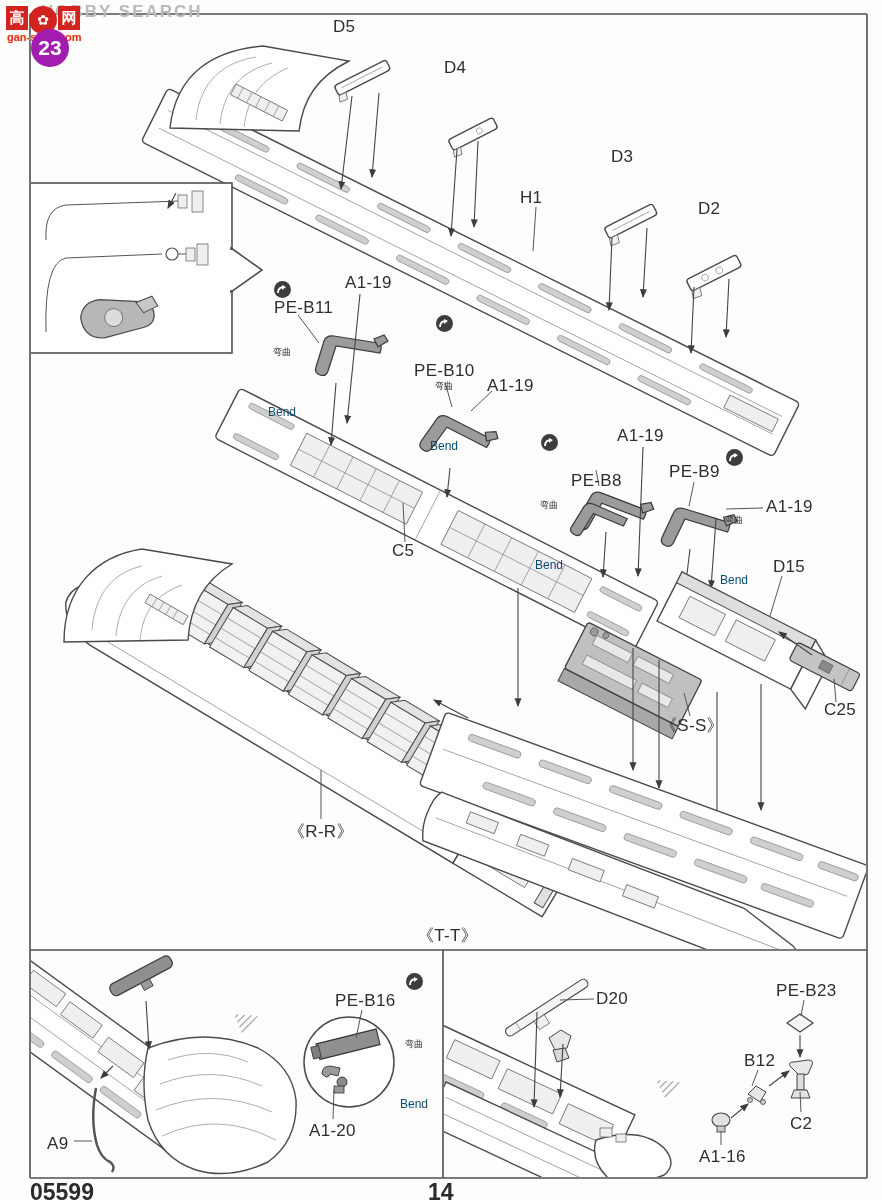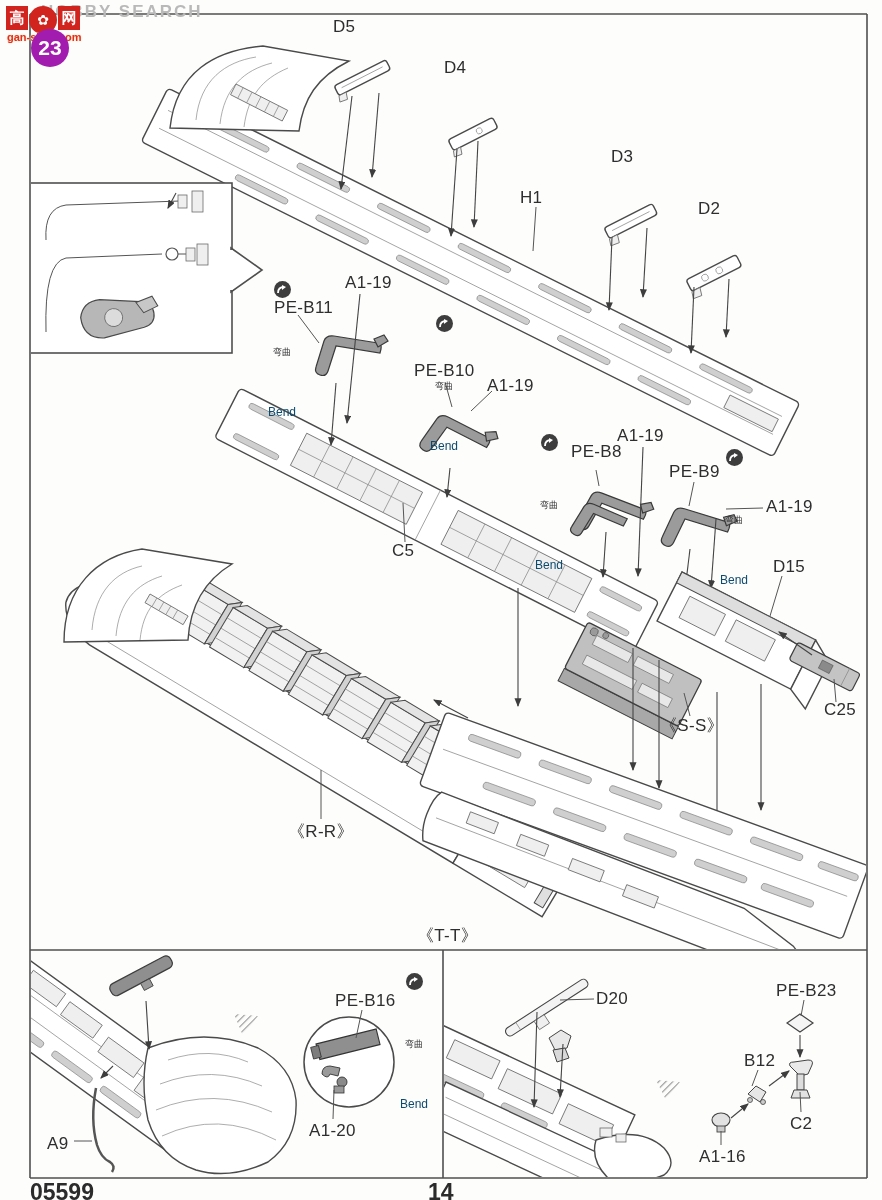--- a/index.html
+++ b/index.html
@@ -486,21 +486,21 @@
   <div class="plabel" style="left:333px;top:17px">D5</div>
   <div class="plabel" style="left:444px;top:58px">D4</div>
   <div class="plabel" style="left:611px;top:147px">D3</div>
   <div class="plabel" style="left:520px;top:188px">H1</div>
   <div class="plabel" style="left:698px;top:199px">D2</div>
   <div class="plabel" style="left:345px;top:273px">A1-19</div>
   <div class="plabel" style="left:274px;top:298px">PE-B11</div>
   <div class="plabel" style="left:414px;top:361px">PE-B10</div>
   <div class="plabel" style="left:487px;top:376px">A1-19</div>
   <div class="plabel" style="left:617px;top:426px">A1-19</div>
-  <div class="plabel" style="left:571px;top:442px">PE-B8</div>
+  <div class="plabel" style="left:571px;top:471px">PE-B8</div>
   <div class="plabel" style="left:669px;top:462px">PE-B9</div>
   <div class="plabel" style="left:766px;top:497px">A1-19</div>
   <div class="plabel" style="left:773px;top:557px">D15</div>
   <div class="plabel" style="left:392px;top:541px">C5</div>
   <div class="plabel" style="left:660px;top:714px">《S-S》</div>
   <div class="plabel" style="left:824px;top:700px">C25</div>
   <div class="plabel" style="left:288px;top:820px">《R-R》</div>
   <div class="plabel" style="left:417px;top:924px">《T-T》</div>
   <div class="plabel" style="left:335px;top:991px">PE-B16</div>
   <div class="plabel" style="left:309px;top:1121px">A1-20</div>

